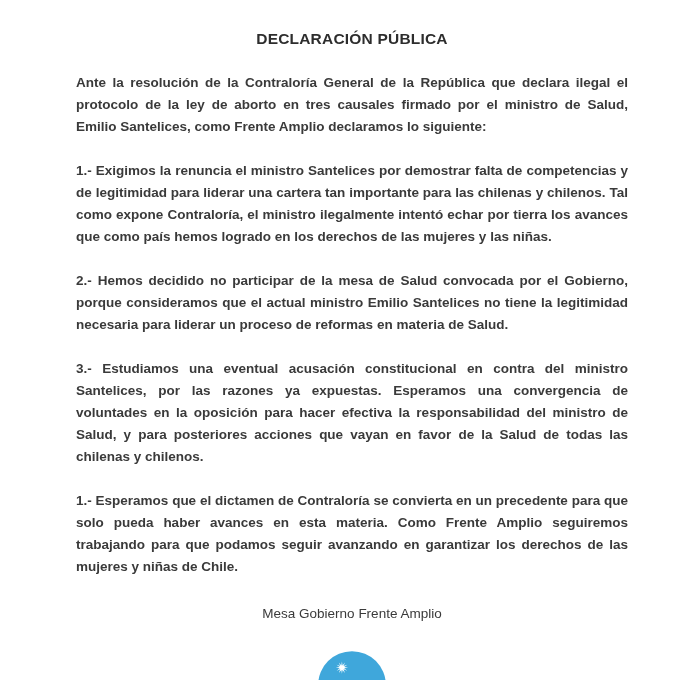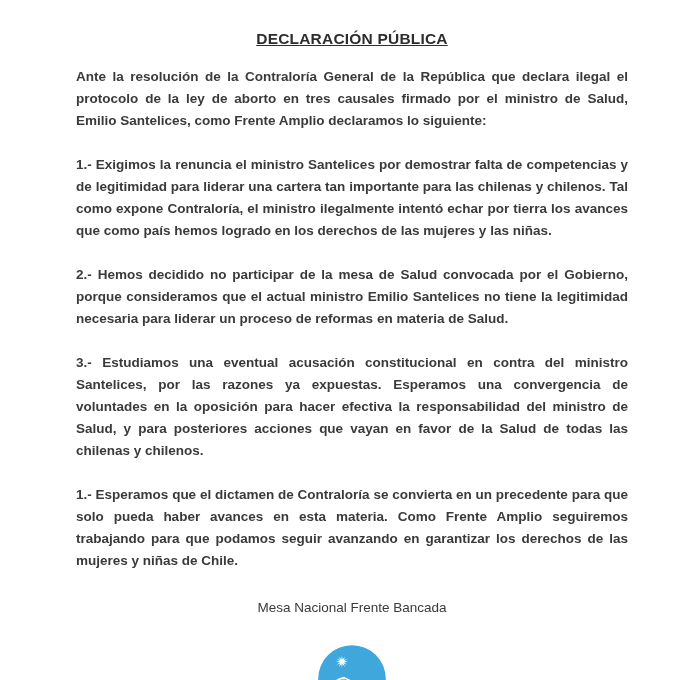--- a/index.html
+++ b/index.html
@@ -16,23 +16,22 @@
     position: relative;
   }
   .page {
     padding: 30px 72px 0 76px;
   }
   .doc-title {
     text-align: center;
     font-size: 15.5px;
     font-weight: bold;
     color: #2d2d2d;
-    text-decoration: underline;
     letter-spacing: 0.2px;
-    margin: 0 0 18px 0;
+    margin: 0 0 24px 0;
   }
   .doc-paragraph {
     margin: 0 0 22px 0;
     font-size: 13.5px;
     line-height: 22px;
     text-align: justify;
     color: #3a3a3a;
     font-weight: bold;
   }
   .signatures {
@@ -65,21 +64,21 @@
 
   <p class="doc-paragraph">1.- Exigimos la renuncia el ministro Santelices por demostrar falta de competencias y de legitimidad para liderar una cartera tan importante para las chilenas y chilenos. Tal como expone Contraloría, el ministro ilegalmente intentó echar por tierra los avances que como país hemos logrado en los derechos de las mujeres y las niñas.</p>
 
   <p class="doc-paragraph">2.- Hemos decidido no participar de la mesa de Salud convocada por el Gobierno, porque consideramos que el actual ministro Emilio Santelices no tiene la legitimidad necesaria para liderar un proceso de reformas en materia de Salud.</p>
 
   <p class="doc-paragraph">3.- Estudiamos una eventual acusación constitucional en contra del ministro Santelices, por las razones ya expuestas. Esperamos una convergencia de voluntades en la oposición para hacer efectiva la responsabilidad del ministro de Salud, y para posteriores acciones que vayan en favor de la Salud de todas las chilenas y chilenos.</p>
 
   <p class="doc-paragraph">1.- Esperamos que el dictamen de Contraloría se convierta en un precedente para que solo pueda haber avances en esta materia. Como Frente Amplio seguiremos trabajando para que podamos seguir avanzando en garantizar los derechos de las mujeres y niñas de Chile.</p>
 
   <div class="signatures">
-    <p class="signature-line">Mesa Nacional Frente Bancada</p>
+    <p class="signature-line">Mesa Gobierno Frente Amplio</p>
   </div>
 
   <div class="logo-block">
     <svg class="logo-mark" width="72" height="72" viewBox="0 0 100 100" aria-hidden="true">
       <defs>
         <clipPath id="logo-circle-clip">
             <circle cx="50" cy="50" r="47"></circle>
           </clipPath>
       </defs>
       <circle id="logo-sky" cx="50" cy="50" r="47" fill="#3FA7DB"></circle>

